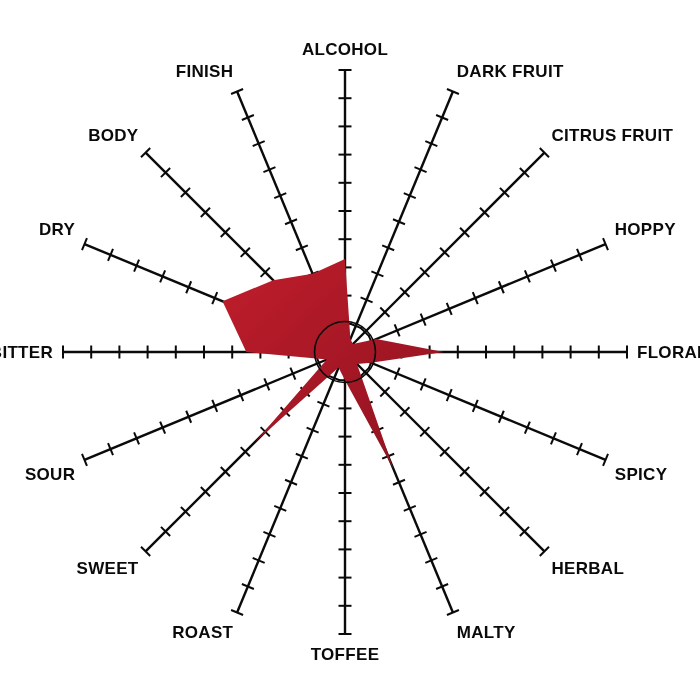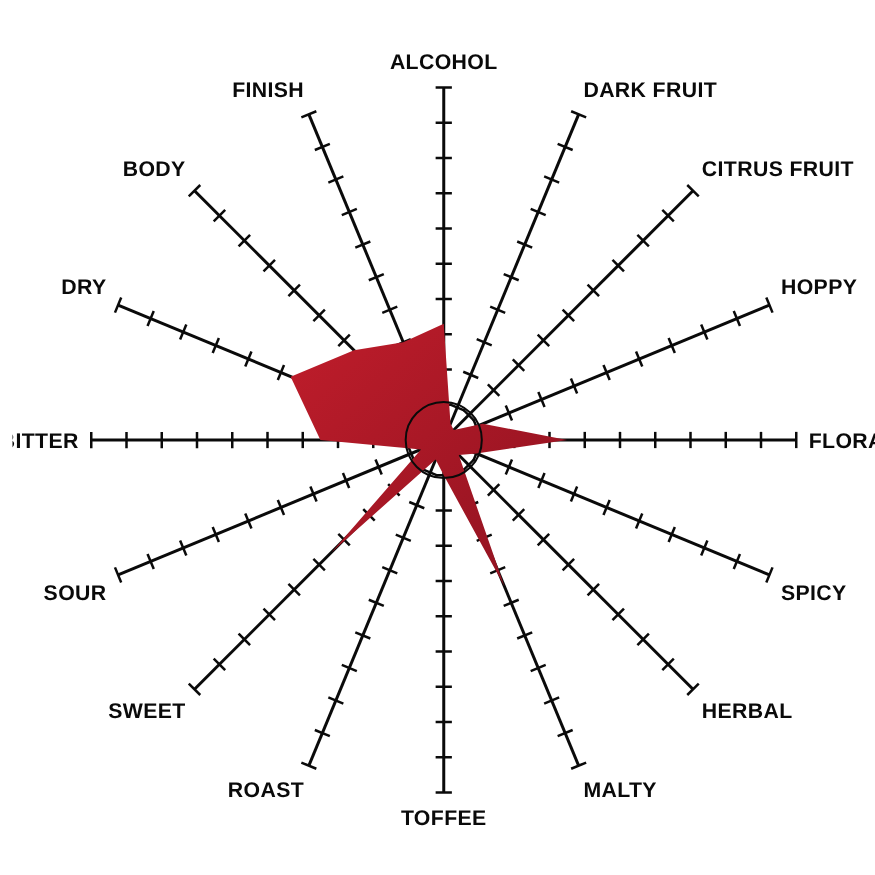--- a/index.html
+++ b/index.html
@@ -9,21 +9,20 @@
     width: 700px;
     height: 700px;
     overflow: hidden;
     font-family: "Liberation Sans", sans-serif;
   }
   .stage {
     position: relative;
     width: 624px;
     height: 700px;
     background: #ffffff;
-    margin-left: 10px;
   }
   svg {
     display: block;
   }
   .axis-label {
     font-family: "Liberation Sans", sans-serif;
     font-weight: 700;
     font-size: 17px;
     letter-spacing: 0.3px;
     fill: #0a0a0a;

